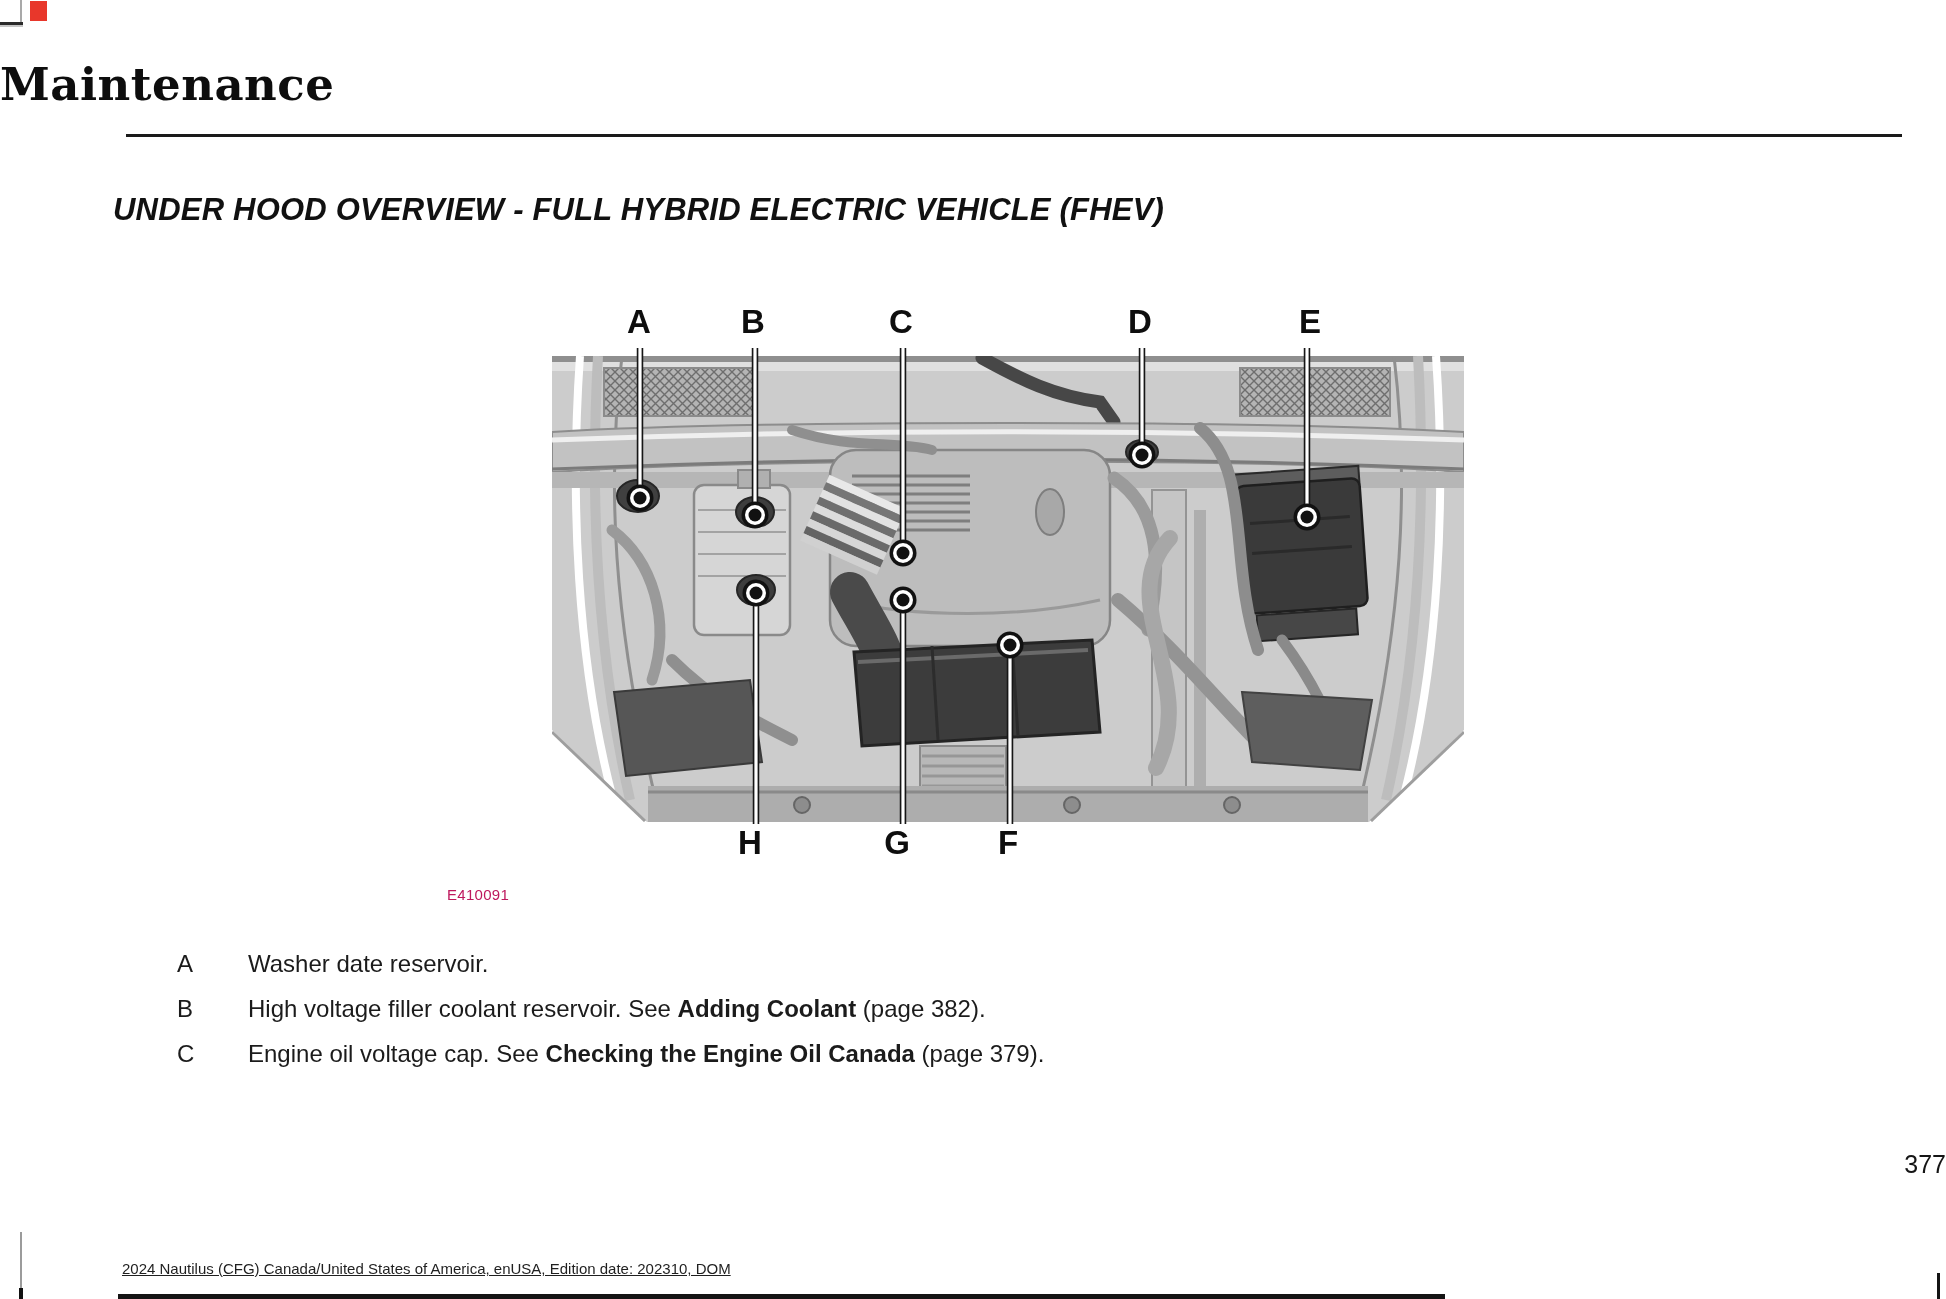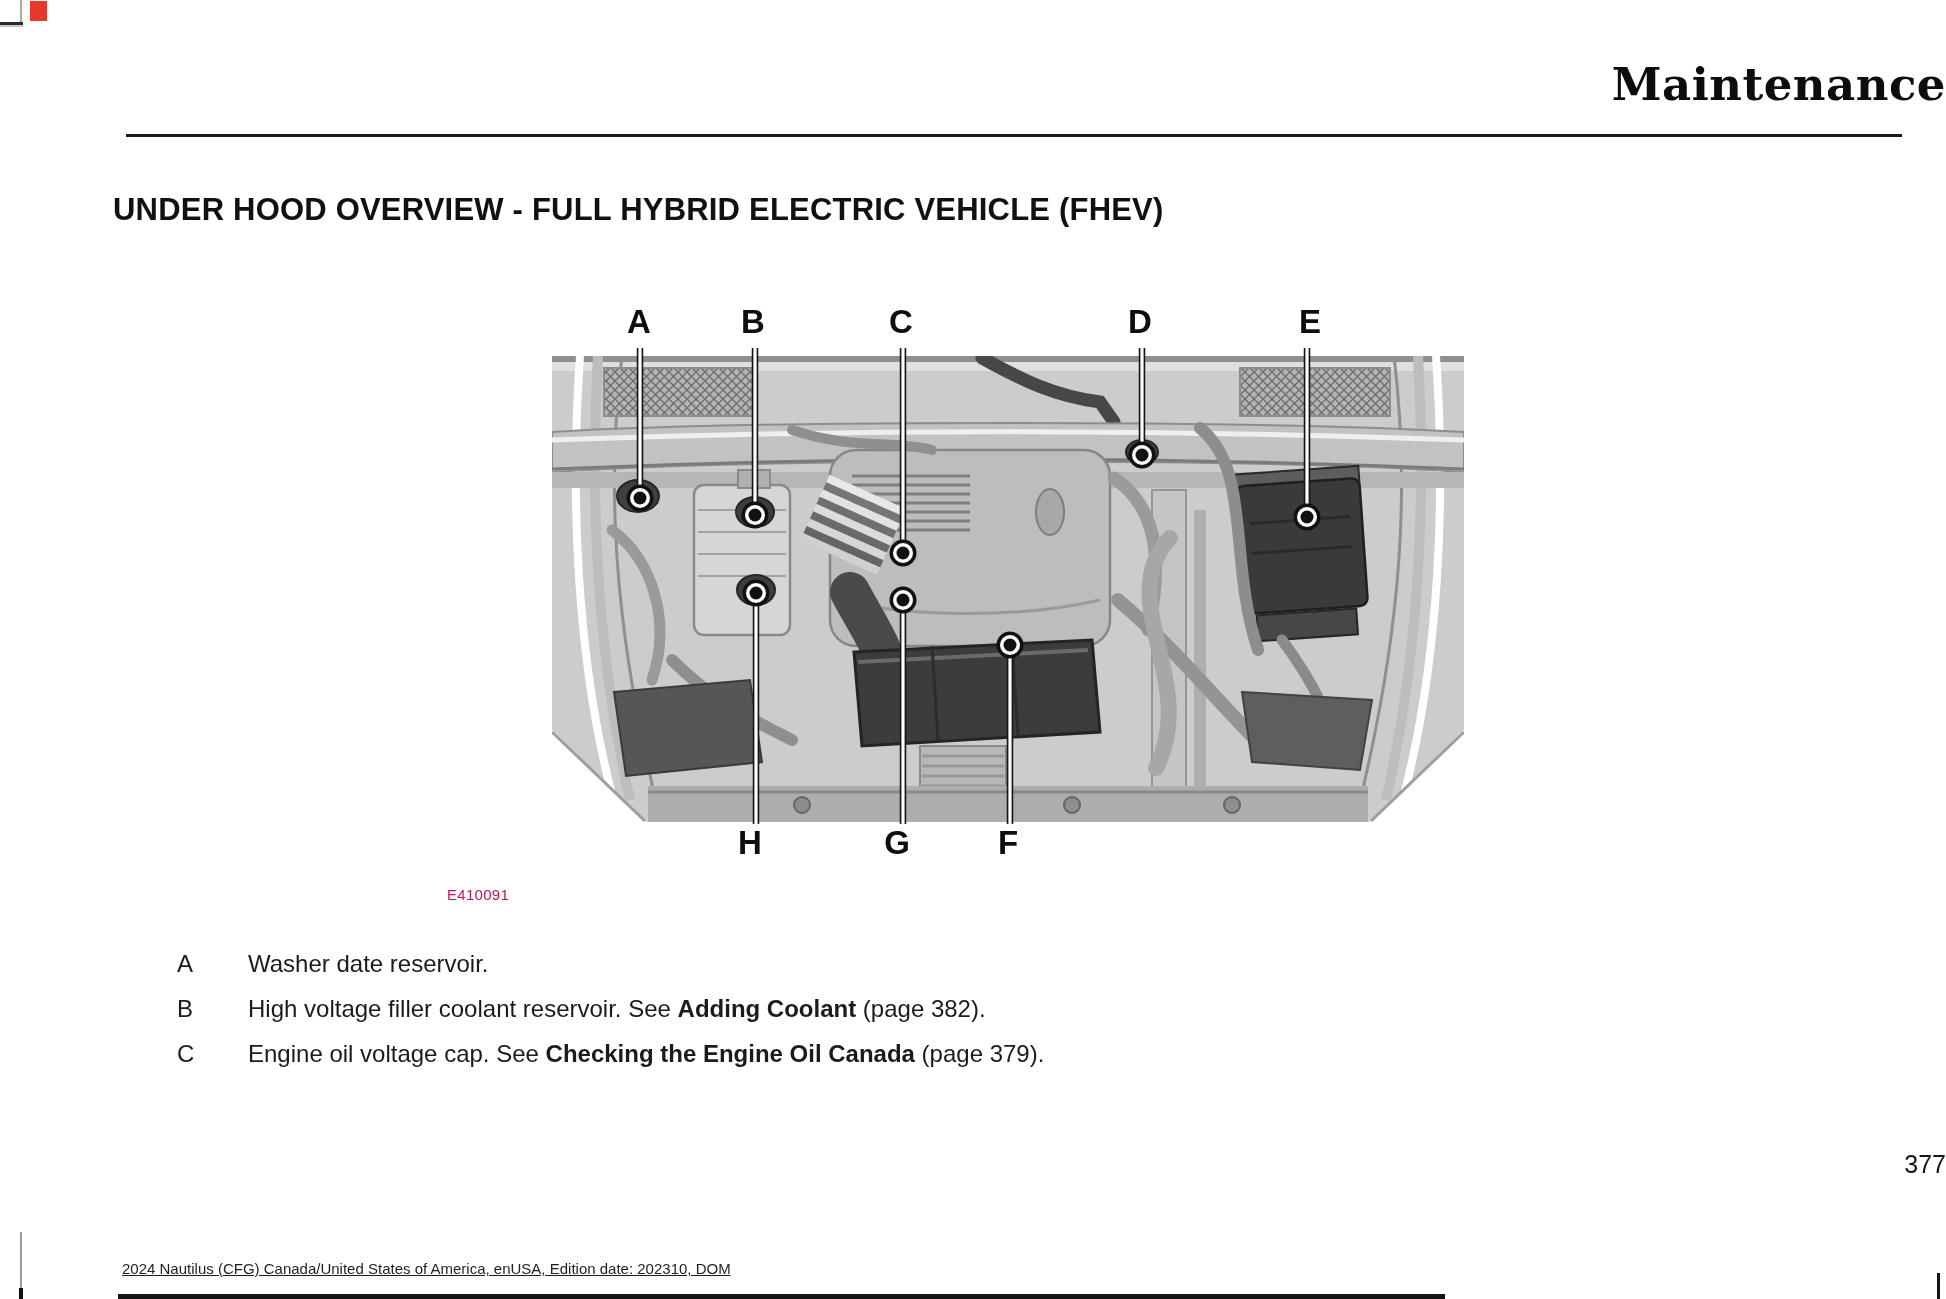--- a/index.html
+++ b/index.html
@@ -1,26 +1,26 @@
 <!DOCTYPE html>
 <html><head>
 <meta charset="utf-8">
 <style>
   html,body{margin:0;padding:0;background:#ffffff;}
   .page{position:relative;width:1946px;height:1299px;background:#ffffff;overflow:hidden;
         font-family:"Liberation Sans",sans-serif;color:#1a1a1a;}
 
   
-  .doc-title{position:absolute;top:58px;left:0;width:100%;text-align:right;
+  .doc-title{position:absolute;top:58px;left:0;width:100%;text-align:left;
              font-family:"DejaVu Serif",serif;font-weight:700;font-size:45px;color:#0d0d0d;
              letter-spacing:0.5px;}
   .title-rule{position:absolute;top:134px;left:126px;width:1776px;height:3px;background:#1a1a1a;}
 
   .section-heading{position:absolute;top:192px;left:113px;font-size:31px;font-weight:700;
-                   color:#111;letter-spacing:0.2px;}
+                   color:#111;letter-spacing:0.2px;font-style:italic;}
 
   
   .figure-wrap{position:absolute;left:552px;top:300px;width:912px;height:570px;}
   .figure-wrap svg{position:absolute;left:0;top:0;}
   .callout{position:absolute;width:44px;text-align:center;font-size:33px;font-weight:700;color:#0e0e0e;}
   .callout.top{top:303px;}
   .callout.bottom{top:824px;}
   .figure-code{position:absolute;left:447px;top:886px;font-size:15px;color:#be185d;letter-spacing:0.3px;}
 
   

